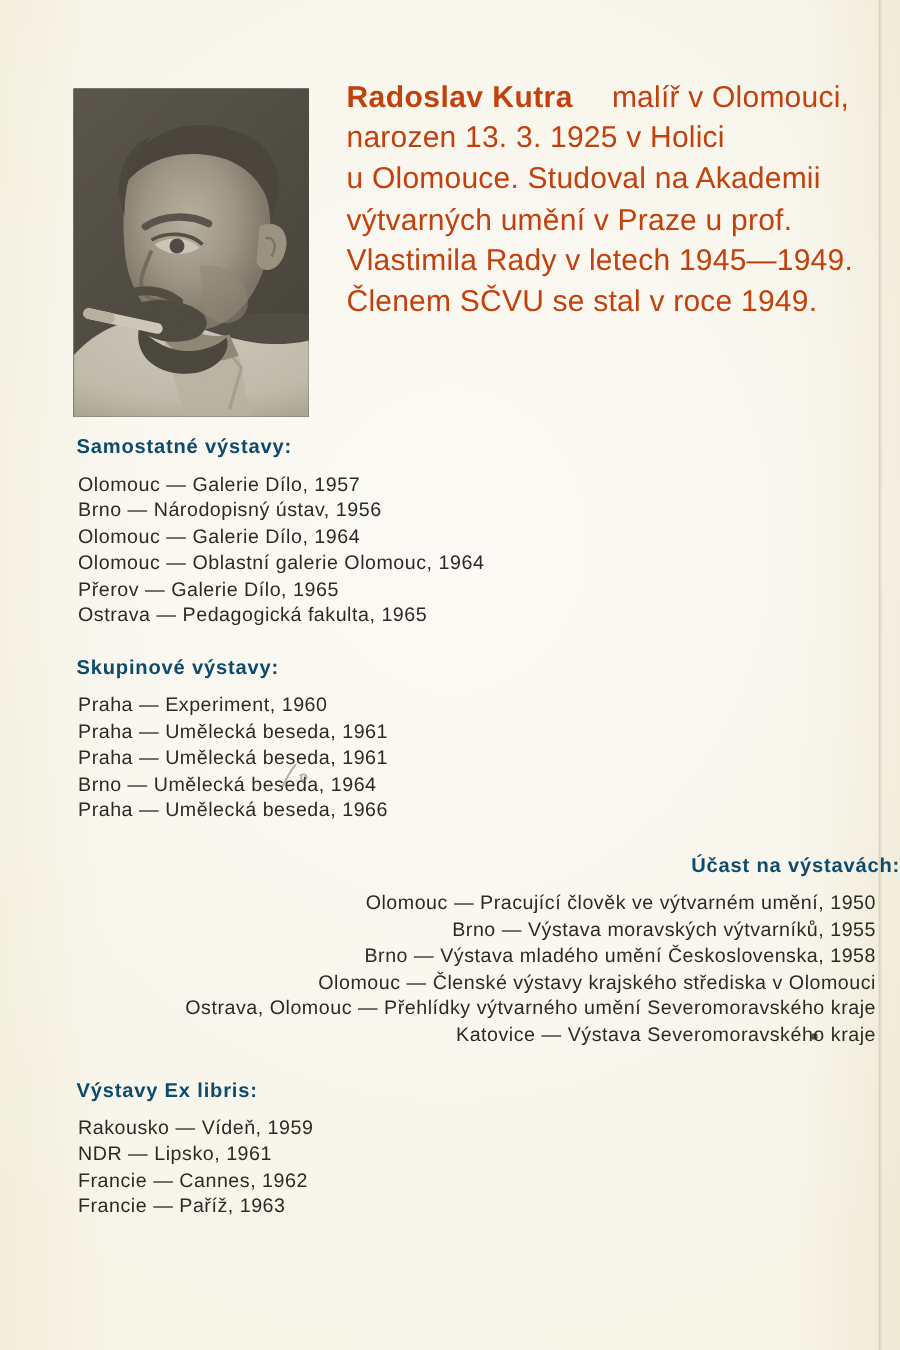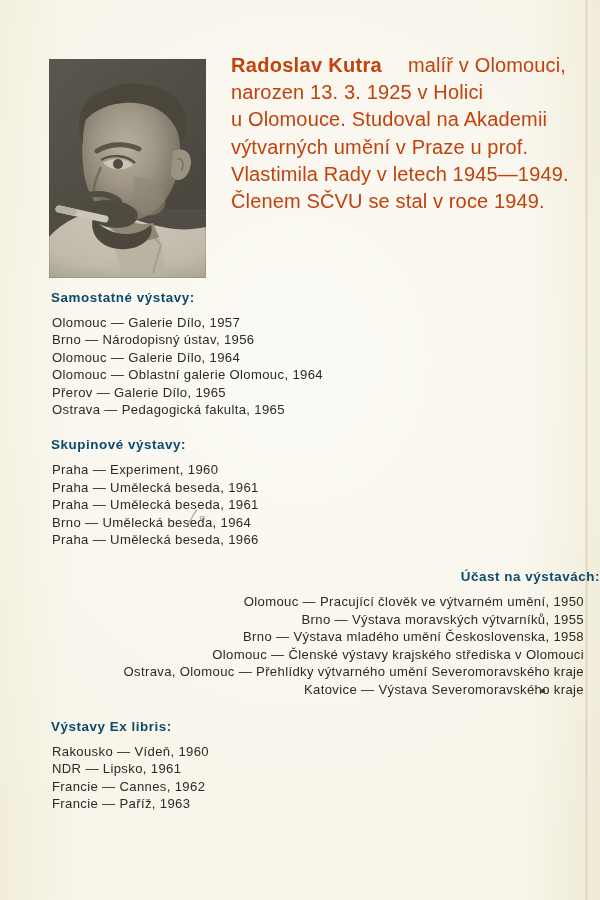--- a/index.html
+++ b/index.html
@@ -243,21 +243,21 @@
       <li>Brno — Výstava mladého umění Československa, 1958</li>
       <li>Olomouc — Členské výstavy krajského střediska v Olomouci</li>
       <li>Ostrava, Olomouc — Přehlídky výtvarného umění Severomoravského kraje</li>
       <li>Katovice — Výstava Severomoravského kraje</li>
     </ul>
   </div>
 
   <div class="section" id="sec-exlibris">
     <div class="sec-title">Výstavy Ex libris:</div>
     <ul class="sec-list">
-      <li>Rakousko — Vídeň, 1960</li>
+      <li>Rakousko — Vídeň, 1959</li>
       <li>NDR — Lipsko, 1961</li>
       <li>Francie — Cannes, 1962</li>
       <li>Francie — Paříž, 1963</li>
     </ul>
   </div>
 </div>
 
 <svg class="pen-mark" viewBox="0 0 22 20">
   <path d="M3 17 C7 9 10 4 12 2" stroke="#5d6b64" stroke-width="1.3" fill="none" stroke-linecap="round"></path>
   <path d="M15 9 C19 7 21 10 18 12 C16 13 15 11 16 10" stroke="#5d6b64" stroke-width="1.2" fill="none" stroke-linecap="round"></path>

